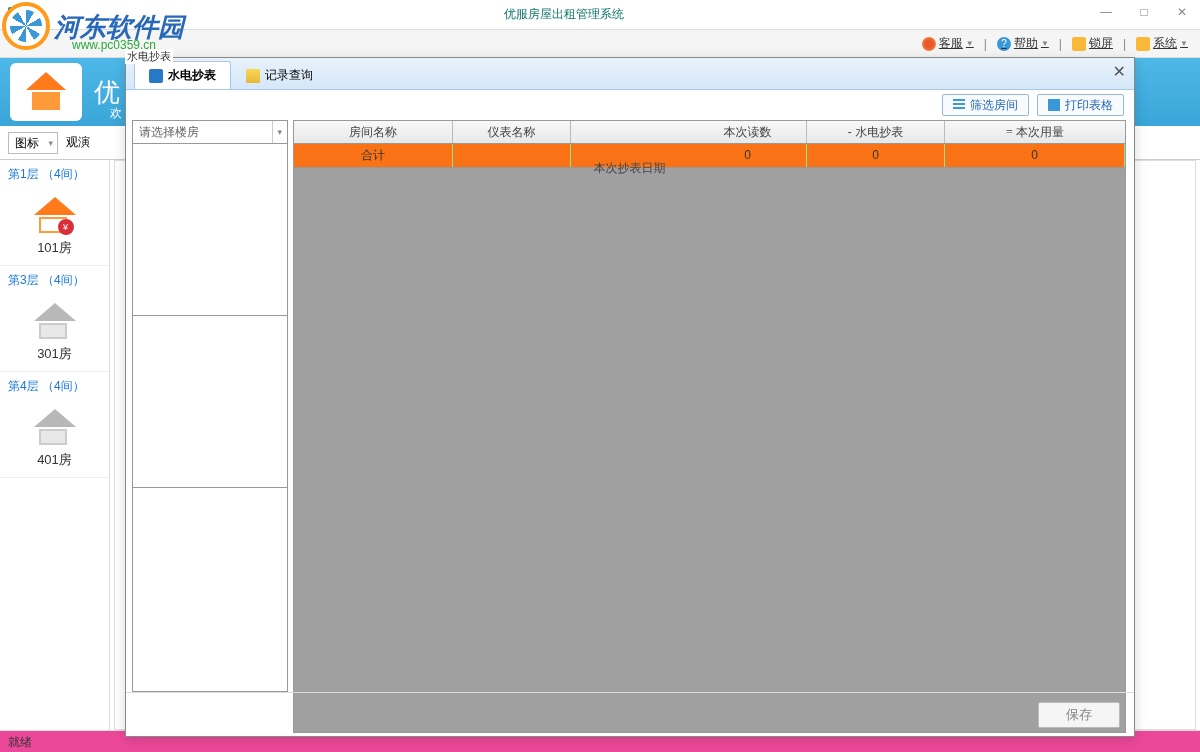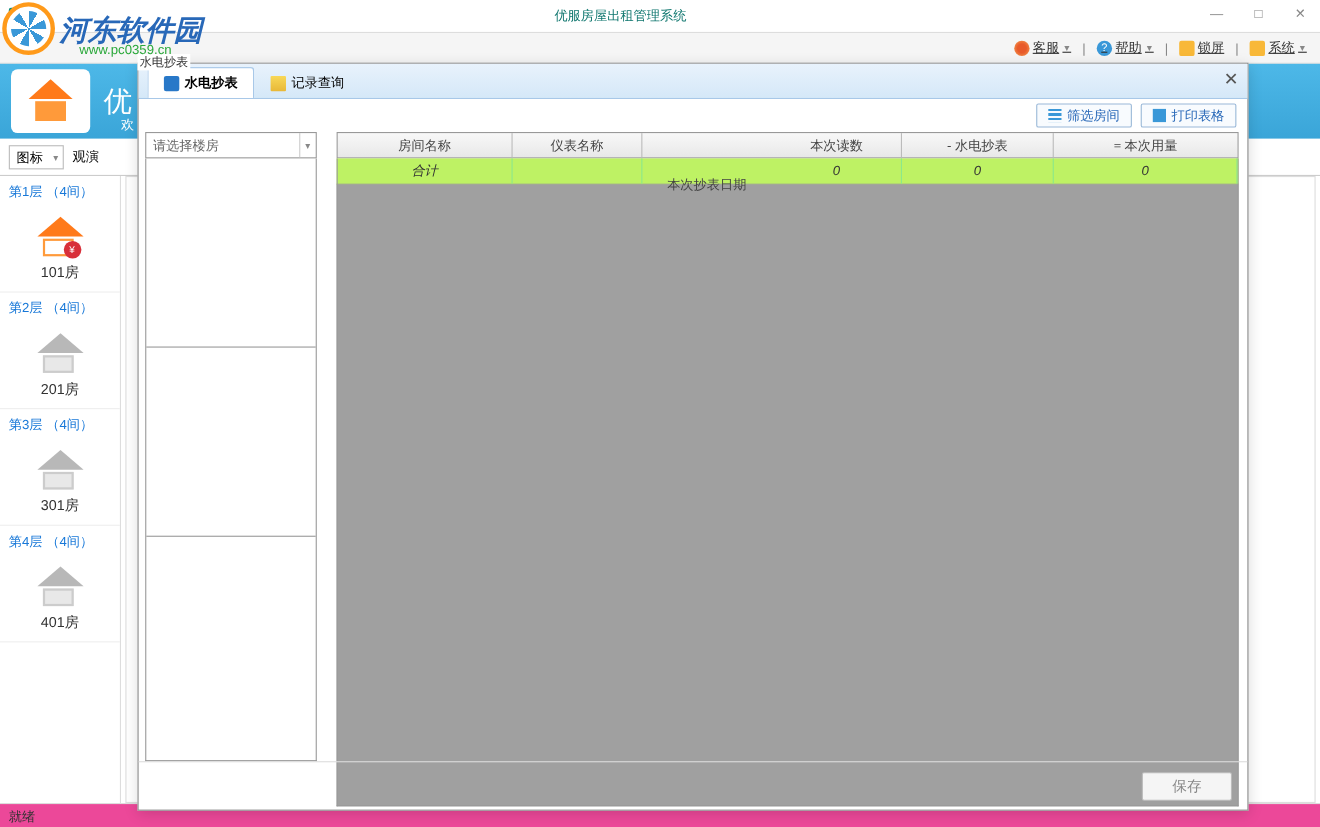--- a/index.html
+++ b/index.html
@@ -56,35 +56,35 @@
     .mtab.active { background: #fff; border-color: #a8c8e8; border-radius: 3px 3px 0 0; font-weight: bold; }
     .mtab-icon { width: 14px; height: 14px; display: inline-block; }
     .mtab-icon.blue { background: #2878c8; border-radius: 2px; }
     .mtab-icon.yellow { background: linear-gradient(#f8d858, #e8b838); border-radius: 1px; }
     
     .modal-body { position: absolute; top: 32px; left: 0; right: 0; bottom: 44px; }
     .filter-bar { height: 30px; display: flex; justify-content: flex-end; align-items: center; padding: 0 10px; gap: 8px; }
     .filter-btn { height: 22px; border: 1px solid #9ab8d8; background: #f8fbfe; padding: 0 10px; display: flex; align-items: center; gap: 5px; cursor: pointer; color: #2868b8; border-radius: 2px; }
     .fb-icon { width: 12px; height: 12px; display: inline-block; }
     
-    .split-area { position: absolute; top: 30px; left: 6px; right: 8px; bottom: 0; display: flex; gap: 18px; }
+    .split-area { position: absolute; top: 30px; left: 6px; right: 8px; bottom: 0; display: flex; gap: 5px; }
     .left-panel { width: 156px; display: flex; flex-direction: column; }
     .building-select { height: 24px; border: 1px solid #999; background: #fff; padding: 0 20px 0 6px; line-height: 22px; position: relative; cursor: pointer; color: #666; }
     .building-select::after { content: "▾"; position: absolute; right: 5px; border-left: 1px solid #ccc; padding-left: 4px; color: #888; font-size: 9px; }
     .tree-area { flex: 1; border: 1px solid #999; border-top: none; }
     .tree-row { height: 172px; border-bottom: 1px solid #999; }
     .tree-row:last-child { border-bottom: none; }
     
     .grid-panel { flex: 1; }
     .grid-header { display: flex; height: 24px; background: linear-gradient(#f8f8f8, #e8e8e8); border: 1px solid #999; }
     .gh-cell { border-right: 1px solid #bbb; text-align: center; line-height: 22px; color: #444; }
     .gh-cell:last-child { border-right: none; font-family: Liberation Serif, serif; }
     .gc0 { width: 159px; } .gc1 { width: 118px; } .gc2 { width: 118px; margin-top: 36px; }
     .gc3 { width: 118px; } .gc4 { width: 138px; } .gc5 { flex: 1; }
-    .total-row { display: flex; height: 24px; background: #bef264; border: 1px solid #999; border-top: none; font-style: italic; }
+    .total-row { display: flex; height: 24px; background: #f97316; border: 1px solid #999; border-top: none; }
     .tr-cell { border-right: 1px solid #8be88b; text-align: center; line-height: 22px; color: #333; }
     .grid-body { height: 565px; background: #a0a0a0; border: 1px solid #999; border-top: none; }
     
     .modal-footer { position: absolute; bottom: 0; left: 0; right: 0; height: 44px; border-top: 1px solid #ddd; display: flex; justify-content: flex-end; align-items: center; padding: 0 14px; }
     .save-btn { width: 82px; height: 26px; border: 1px solid #bbb; background: #f5f5f5; border-radius: 2px; cursor: pointer; color: #888; }
     
     .watermark { position: absolute; top: 2px; left: 2px; z-index: 200; pointer-events: none; }
     .wm-circle { width: 48px; height: 48px; border: 4px solid #ff9a1a; border-radius: 50%; position: relative; background: #fff; }
     .wm-inner { position: absolute; inset: 4px; border-radius: 50%; background: repeating-conic-gradient(#3a98d8 0 30deg, transparent 30deg 60deg); }
     .wm-text { position: absolute; left: 52px; top: 8px; font-size: 26px; font-weight: bold; font-style: italic; color: #2868b8; white-space: nowrap; font-family: "STKaiti", "KaiTi", serif; }
@@ -160,30 +160,20 @@
           <div class="room-item">
             <div class="room-icon-active">
               <div class="ra-roof"></div>
               <div class="ra-body"></div>
               <div class="ra-badge">¥</div>
             </div>
             <div class="room-label">101房</div>
           </div>
         </div>
         <div class="floor-group">
-          <div class="floor-header">第2层 （4间）</div>
-          <div class="room-item">
-            <div class="room-icon-inactive">
-              <div class="ri-roof"></div>
-              <div class="ri-body"></div>
-            </div>
-            <div class="room-label">201房</div>
-          </div>
-        </div>
-        <div class="floor-group">
           <div class="floor-header">第3层 （4间）</div>
           <div class="room-item">
             <div class="room-icon-inactive">
               <div class="ri-roof"></div>
               <div class="ri-body"></div>
             </div>
             <div class="room-label">301房</div>
           </div>
         </div>
         <div class="floor-group">

